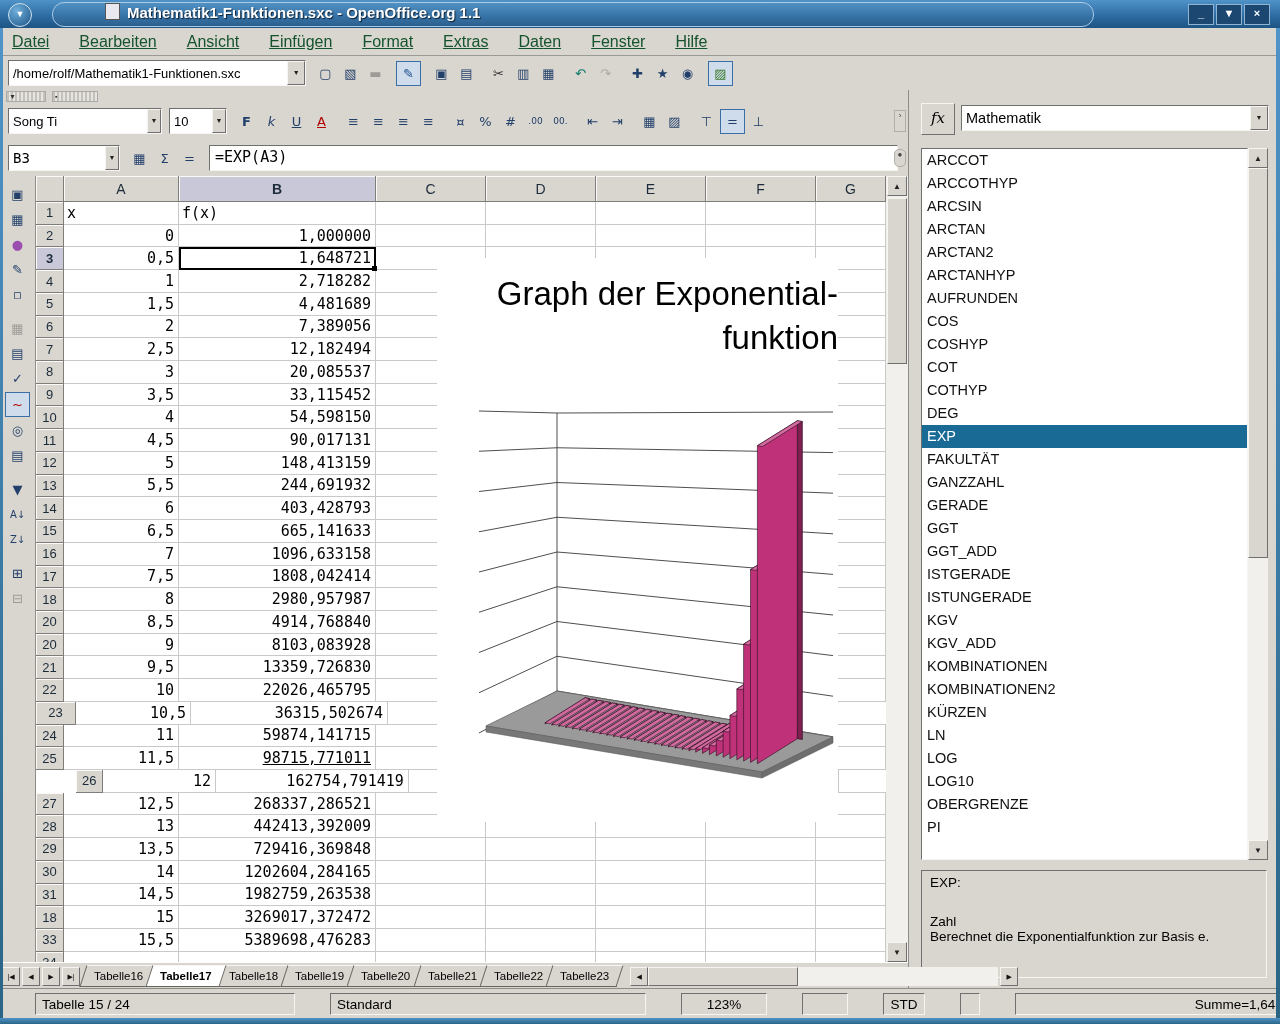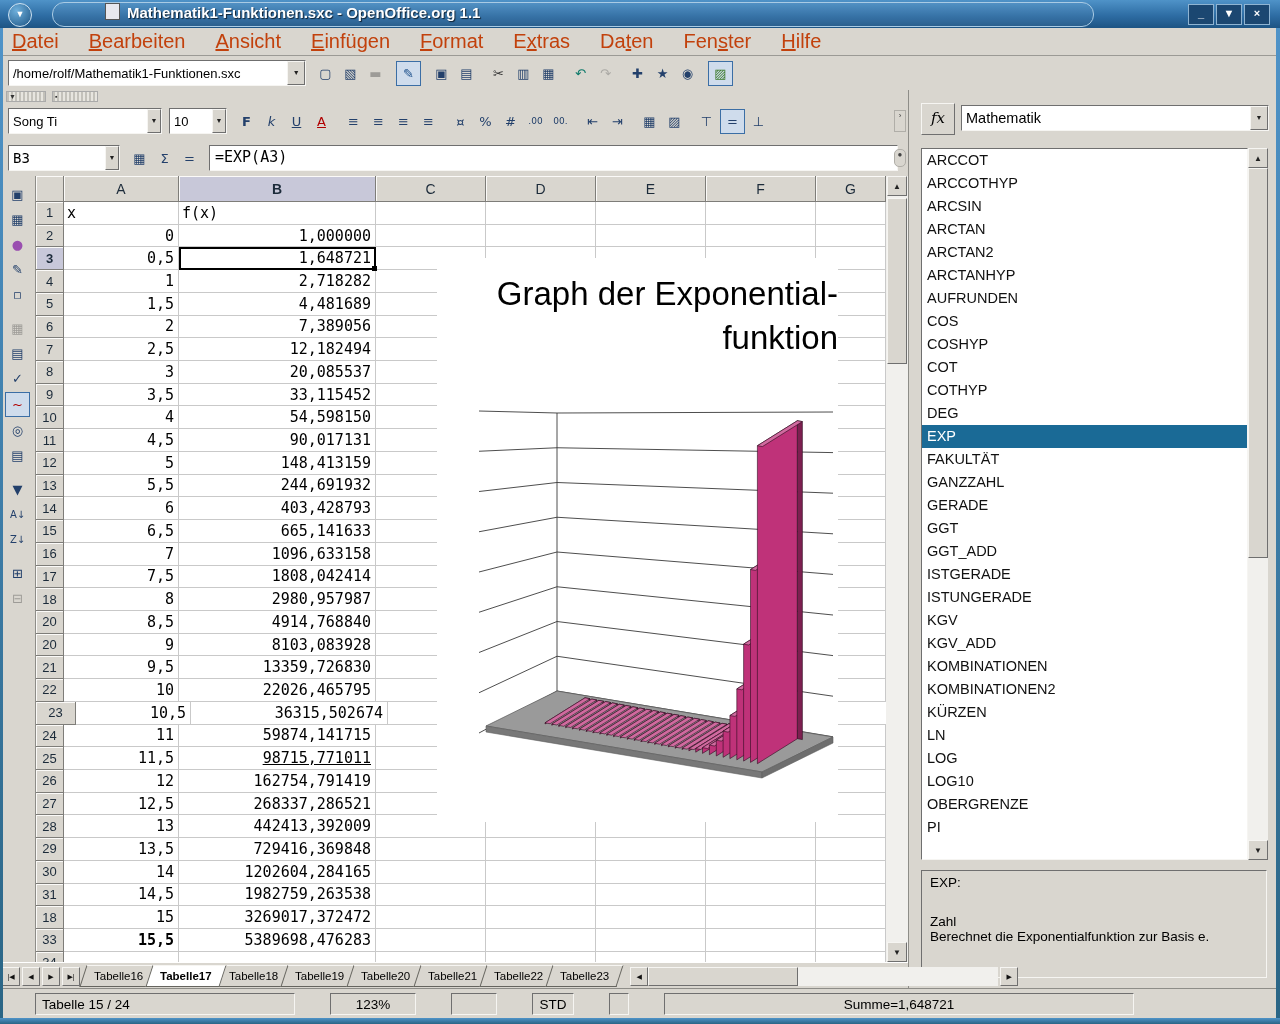--- a/index.html
+++ b/index.html
@@ -15,21 +15,21 @@
     border-radius:12px;background:rgba(255,255,255,0.05);}
   .tb-title{position:absolute;left:105px;top:3px;color:#fff;font-size:15px;font-weight:bold;
     white-space:nowrap;text-shadow:1px 1px 1px #123;}
   .tb-doc-icon{display:inline-block;width:13px;height:15px;background:#e8e8ee;border:1px solid #555;
     vertical-align:-2px;margin-right:7px;}
   .winbtn{position:absolute;top:4px;width:24px;height:19px;background:#1b4771;
     border:1px solid #8fb4d2;color:#fff;font-size:11px;font-weight:bold;text-align:center;line-height:17px;}
   
   .menubar{position:absolute;left:0;top:28px;width:1280px;height:28px;background:#d9d6cf;
     border-bottom:1px solid #9b9a95;display:flex;align-items:center;padding-left:12px;box-sizing:border-box;}
-  .menu-item{font-size:20px;color:#c2410c;margin-right:30px;white-space:nowrap;}
+  .menu-item{font-size:16px;color:#14532d;margin-right:30px;white-space:nowrap;text-decoration:underline;}
   
   .fnbar{position:absolute;left:0;top:56px;width:1280px;height:34px;background:#d9d6cf;
     border-bottom:1px solid #b7b5af;display:flex;align-items:center;}
   .combo{display:flex;align-items:center;height:24px;background:#fff;
     border:1px solid;border-color:#6f6f6f #f6f5f2 #f6f5f2 #6f6f6f;}
   .combo input{border:0;outline:0;height:20px;font-size:13px;padding-left:4px;
     font-family:"Liberation Sans",sans-serif;background:#fff;}
   .combo .drop{width:16px;height:22px;background:#d9d6cf;border:1px solid;
     border-color:#f6f5f2 #6f6f6f #6f6f6f #f6f5f2;font-size:7px;text-align:center;line-height:21px;color:#222;}
   .icon{width:23px;height:23px;display:flex;align-items:center;justify-content:center;
@@ -515,21 +515,21 @@
           <div class="rnum" style="width: 28px;">25</div>
           <div class="cell num" style="width: 115px;">11,5</div>
           <div class="cell num" style="width: 197px; text-decoration: underline;">98715,771011</div>
           <div class="cell txt" style="width: 110px;"></div>
           <div class="cell txt" style="width: 110px;"></div>
           <div class="cell txt" style="width: 110px;"></div>
           <div class="cell txt" style="width: 110px;"></div>
           <div class="cell txt" style="width: 70px;"></div>
         </div>
         <div class="grow">
-          <div class="rnum" style="width: 28px;">26</div>
+          <div class="rnum" style="width: 28px; margin-left: 40px;">26</div>
           <div class="cell num" style="width: 115px;">12</div>
           <div class="cell num" style="width: 197px;">162754,791419</div>
           <div class="cell txt" style="width: 110px;"></div>
           <div class="cell txt" style="width: 110px;"></div>
           <div class="cell txt" style="width: 110px;"></div>
           <div class="cell txt" style="width: 110px;"></div>
           <div class="cell txt" style="width: 70px;"></div>
         </div>
         <div class="grow">
           <div class="rnum" style="width: 28px;">27</div>
@@ -586,21 +586,21 @@
           <div class="cell num" style="width: 115px;">15</div>
           <div class="cell num" style="width: 197px;">3269017,372472</div>
           <div class="cell txt" style="width: 110px;"></div>
           <div class="cell txt" style="width: 110px;"></div>
           <div class="cell txt" style="width: 110px;"></div>
           <div class="cell txt" style="width: 110px;"></div>
           <div class="cell txt" style="width: 70px;"></div>
         </div>
         <div class="grow">
           <div class="rnum" style="width: 28px;">33</div>
-          <div class="cell num" style="width: 115px; font-weight: bold;">15,5</div>
+          <div class="cell num" style="width: 115px;">15,5</div>
           <div class="cell num" style="width: 197px;">5389698,476283</div>
           <div class="cell txt" style="width: 110px;"></div>
           <div class="cell txt" style="width: 110px;"></div>
           <div class="cell txt" style="width: 110px;"></div>
           <div class="cell txt" style="width: 110px;"></div>
           <div class="cell txt" style="width: 70px;"></div>
         </div>
         <div class="grow">
           <div class="rnum" style="width: 28px;">34</div>
           <div class="cell txt" style="width: 115px;"></div>
@@ -819,20 +819,21 @@
     <div class="tnav" style="margin-left:10px">◀</div>
     <div class="sb" style="position:relative;width:350px;height:19px;flex:0 0 auto">
       <div class="thumb" style="left:0;top:0;width:150px;height:19px"></div>
     </div>
     <div class="tnav">▶</div>
     <div style="width:12px;height:19px;background:#222;margin-left:2px"></div>
   </div>
 
   <div class="statusbar">
     <div class="scell" style="width:260px;padding-left:6px">Tabelle 15 / 24</div>
+    <div class="scell" style="width:316px;padding-left:6px">Standard</div>
     <div class="scell" style="width:86px;text-align:center">123%</div>
     <div class="scell" style="width:46px"></div>
     <div class="scell" style="width:42px;text-align:center">STD</div>
     <div class="scell" style="width:20px"></div>
     <div class="scell" style="width:470px;text-align:center">Summe=1,648721</div>
   </div>
 
   <div class="edge" style="left:0;top:28px;width:3px;height:996px"></div>
   <div class="edge" style="right:0;top:28px;width:4px;height:996px"></div>
   <div class="edge" style="left:0;top:1018px;width:1280px;height:6px"></div>

